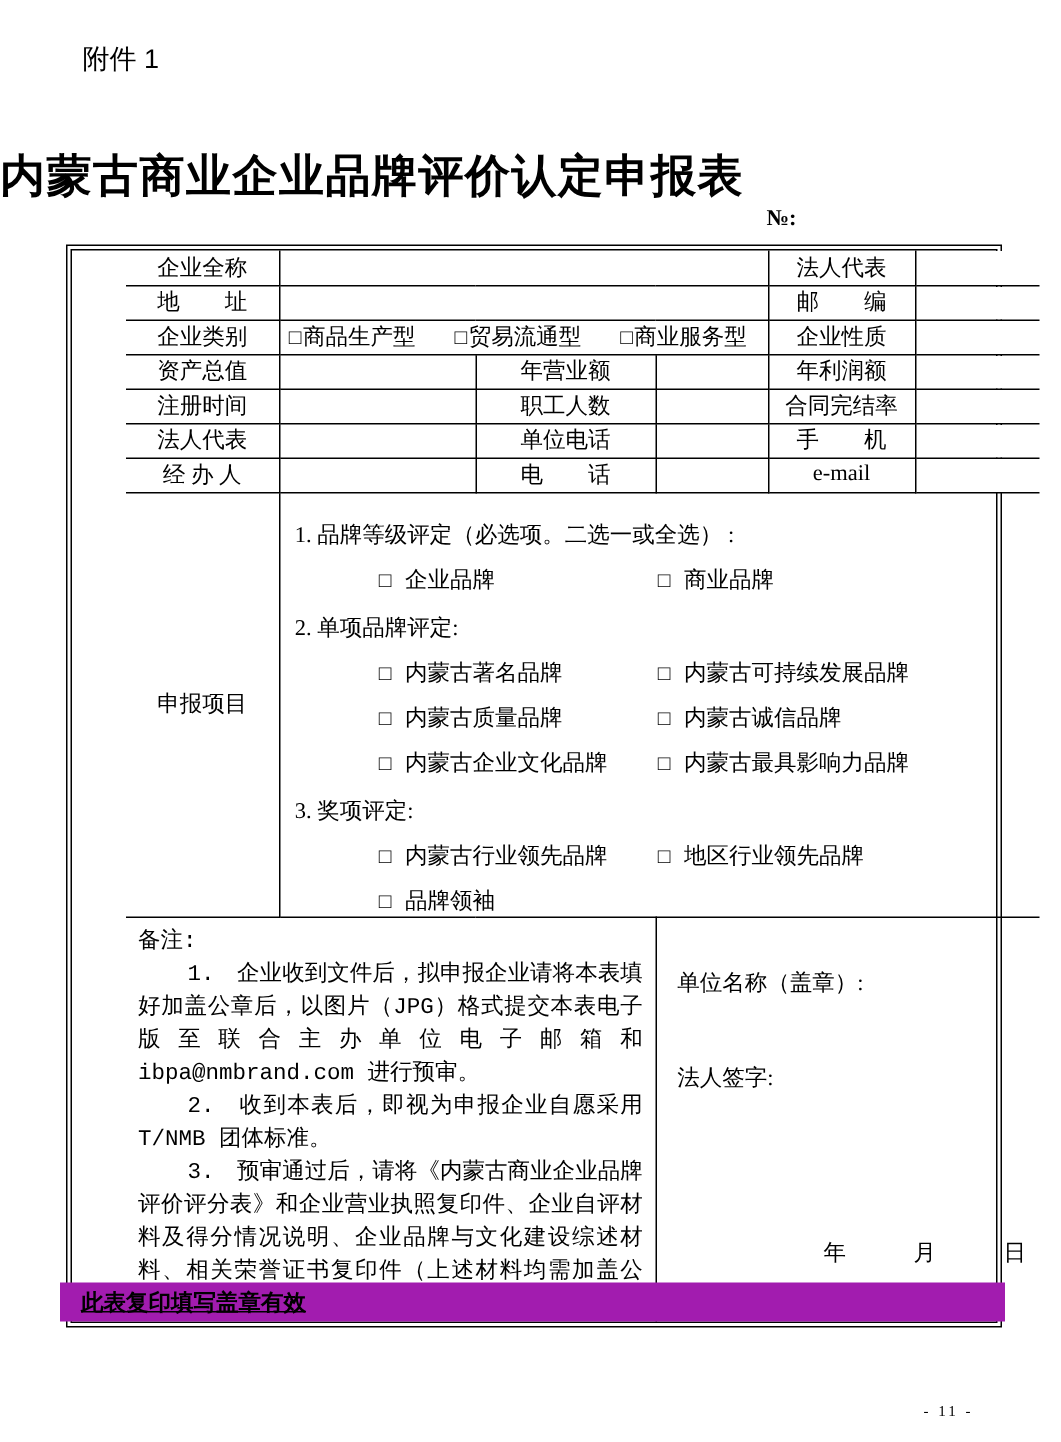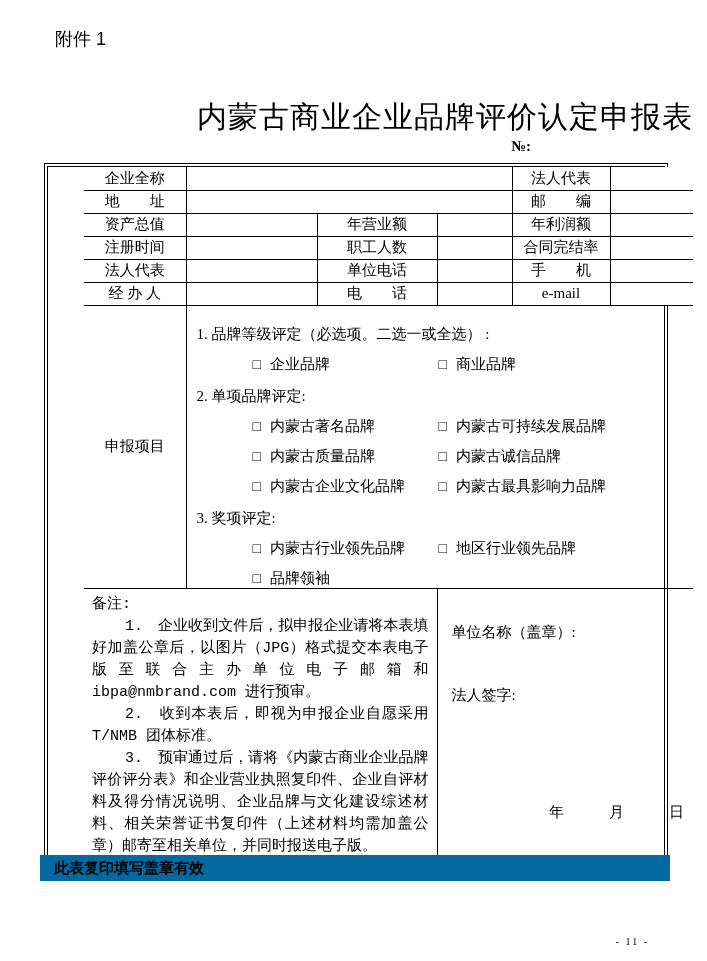--- a/index.html
+++ b/index.html
@@ -2,22 +2,22 @@
 <html><head>
 <meta charset="utf-8">
 <style>
   * { box-sizing: border-box; margin: 0; padding: 0; }
   html, body { background: #fff; }
   body { width: 707px; height: 961px; font-family: "Liberation Serif", "DejaVu Serif", serif; color: #000; }
   .page { position: relative; width: 693px; height: 961px; background: #fff; overflow: hidden; }
 
   .attachment { position: absolute; left: 55px; top: 27px; font-size: 18px;
                 font-family: "Liberation Sans", "DejaVu Sans", sans-serif; }
-  .title { position: absolute; left: 0; right: 0; top: 97px; text-align: right;
-           font-size: 30px; font-weight: normal; letter-spacing: 1px;
+  .title { position: absolute; left: 0; right: 0; top: 97px; text-align: left;
+           font-size: 30px; font-weight: bold; letter-spacing: 1px;
            font-family: "Liberation Sans", "DejaVu Sans", sans-serif; }
   .serial { position: absolute; top: 138px; right: 162px; font-size: 15px; font-weight: bold; }
 
   .form-wrap { position: absolute; left: 44px; top: 163px; width: 624px; border: 4px double #000; }
   table.form { border-collapse: collapse; border-style: hidden; table-layout: fixed; width: 100%; margin-left: 36px; }
   table.form td { border: 1px solid #000; font-size: 15px; overflow: hidden; }
   tr.info-row { height: 23px; }
   td.lbl { text-align: center; }
   td.input-cell { background: #fff; }
 
@@ -36,23 +36,23 @@
   td.notes-cell { vertical-align: top; padding: 5px 8px 0 8px; height: 243px;
                   font-size: 14.3px; line-height: 22px; text-align: justify; font-family: Liberation Mono, monospace; }
   .notes-title { text-indent: 0; }
   .note { text-indent: 2.2em; }
 
   td.sig-cell { vertical-align: top; position: relative; padding: 34px 12px 0 14px; font-size: 15px; }
   .sig-line2 { margin-top: 44px; }
   .sig-date { position: absolute; right: 24px; bottom: 36px; }
 
   .footer-band { position: absolute; left: 40px; top: 855px; width: 630px; height: 26px;
-                 background: #0369a1; display: flex; justify-content: space-between; align-items: center;
+                 background: #a21caf; display: flex; justify-content: space-between; align-items: center;
                  padding: 0 16px 0 14px; font-family: "Liberation Sans", "DejaVu Sans", sans-serif;
-                 font-weight: bold; font-size: 15px; }
+                 font-weight: bold; font-size: 15px; text-decoration: underline; }
   .page-num { position: absolute; right: 44px; top: 908px; font-size: 10px; letter-spacing: 2px; margin-top: 28px; }
 </style>
 </head>
 <body>
 
 <div class="page">
 
   <div class="attachment">附件 1</div>
   <div class="title">内蒙古商业企业品牌评价认定申报表</div>
   <div class="serial">№:</div>
@@ -76,20 +76,41 @@
         <td class="input-cell"></td>
       </tr>
 
       <tr class="info-row">
         <td class="lbl">地　　址</td>
         <td class="input-cell" colspan="3"></td>
         <td class="lbl">邮　　编</td>
         <td class="input-cell"></td>
       </tr>
 
+      <tr class="info-row">
+        <td class="lbl">企业类别</td>
+        <td colspan="3">
+          <div class="cat-options">
+            <span class="cb-opt">
+              <span class="cb">□</span>
+              <span>商品生产型</span>
+            </span>
+            <span class="cb-opt">
+              <span class="cb">□</span>
+              <span>贸易流通型</span>
+            </span>
+            <span class="cb-opt">
+              <span class="cb">□</span>
+              <span>商业服务型</span>
+            </span>
+          </div>
+        </td>
+        <td class="lbl">企业性质</td>
+        <td class="input-cell"></td>
+      </tr>
 
       <tr class="info-row">
         <td class="lbl">资产总值</td>
         <td class="input-cell"></td>
         <td class="lbl">年营业额</td>
         <td class="input-cell"></td>
         <td class="lbl">年利润额</td>
         <td class="input-cell"></td>
       </tr>
 

